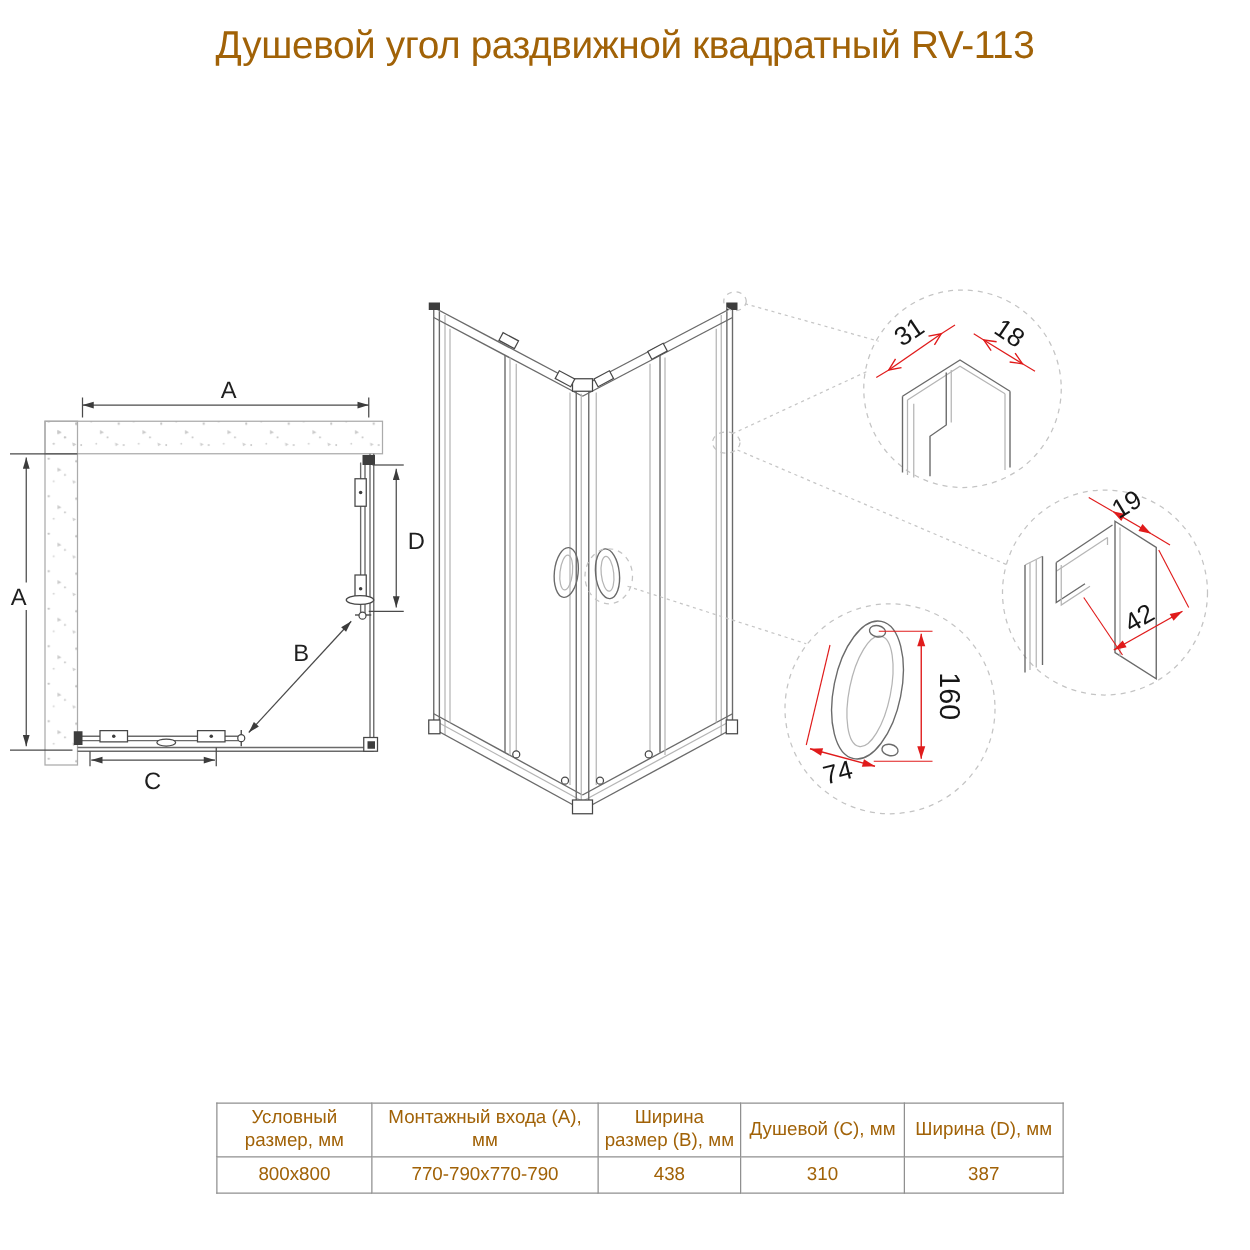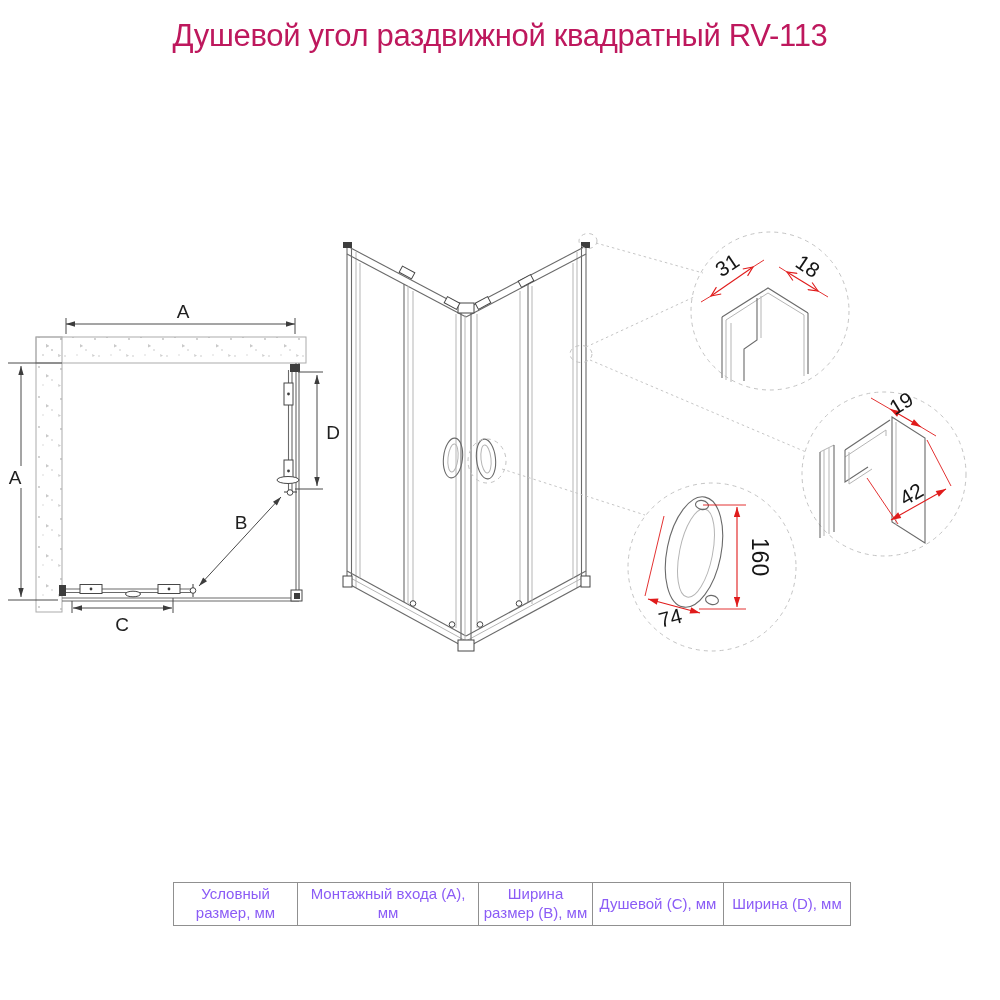--- a/index.html
+++ b/index.html
@@ -1,36 +1,36 @@
 <!DOCTYPE html>
 <html><head>
 <meta charset="utf-8">
 <style>
   html,body{margin:0;padding:0;background:#ffffff;}
   .page{position:relative;width:1000px;height:1000px;background:#fff;overflow:hidden;
         font-family:"Liberation Sans",sans-serif;color:#1f1f1f;}
   .title{position:absolute;top:16px;left:0;width:1000px;text-align:center;
-         font-size:31px;line-height:40px;color:#be185d;letter-spacing:-0.3px;}
+         font-size:31px;line-height:40px;color:#a16207;letter-spacing:-0.3px;}
   svg{position:absolute;top:0;left:0;}
   svg text{font-family:"Liberation Sans",sans-serif;}
   .ln{stroke:#6a6a6a;stroke-width:1.1;fill:none;}
   .lnD{stroke:#4a4a4a;stroke-width:1.1;fill:none;}
   .lt{stroke:#b5b5b5;stroke-width:1;fill:none;}
   .dim{stroke:#4a4a4a;stroke-width:1;fill:none;}
   .red{stroke:#e01b1b;stroke-width:1.1;fill:none;}
   .redthin{stroke:#e01b1b;stroke-width:0.9;fill:none;}
   .dash{stroke:#c4c4c4;stroke-width:1;fill:none;stroke-dasharray:4 4;}
   .lead{stroke:#c6c6c6;stroke-width:1;fill:none;stroke-dasharray:2.5 3;}
   .hw{fill:#ffffff;stroke:#474747;stroke-width:1;}
   .dk{fill:#3d3d3d;stroke:none;}
   .dimL{font-size:19px;fill:#1f1f1f;}
   .dimR{font-size:21px;fill:#161616;}
   .dimR2{font-size:23px;fill:#161616;}
   .tbl{position:absolute;left:173px;top:882px;width:677px;border-collapse:collapse;
-       table-layout:fixed;font-size:15px;color:#8b5cf6;}
+       table-layout:fixed;font-size:15px;color:#a16207;}
   .tbl th,.tbl td{border:1px solid #909090;text-align:center;vertical-align:middle;
        padding:1px 3px;font-weight:normal;line-height:1.25;}
   .tbl th{height:40px;}
   .tbl td{height:26px;}
 </style>
 </head>
 <body>
 
 <div class="page">
 
@@ -298,15 +298,22 @@
     <thead>
       <tr>
         <th>Условный размер, мм</th>
         <th>Монтажный входа (А), мм</th>
         <th>Ширина размер (В), мм</th>
         <th>Душевой (С), мм</th>
         <th>Ширина (D), мм</th>
       </tr>
     </thead>
     <tbody>
+      <tr>
+        <td>800x800</td>
+        <td>770-790x770-790</td>
+        <td>438</td>
+        <td>310</td>
+        <td>387</td>
+      </tr>
     </tbody>
   </table>
 </div>
 
 </body></html>

